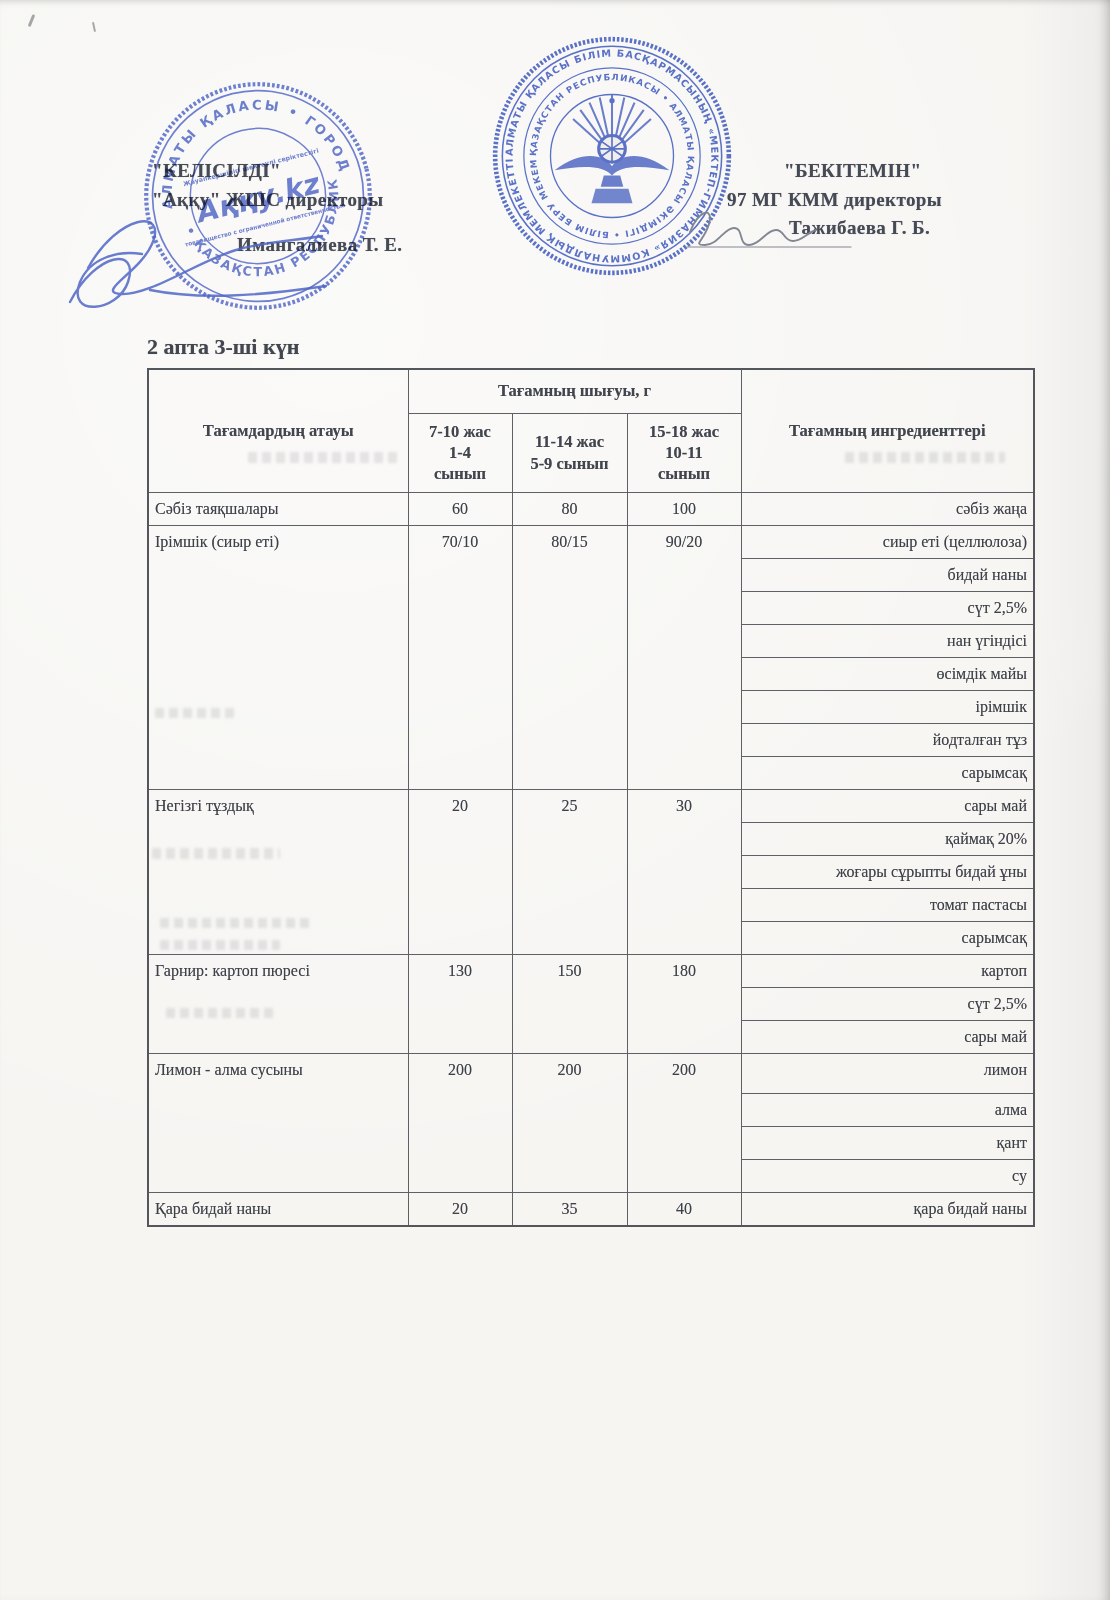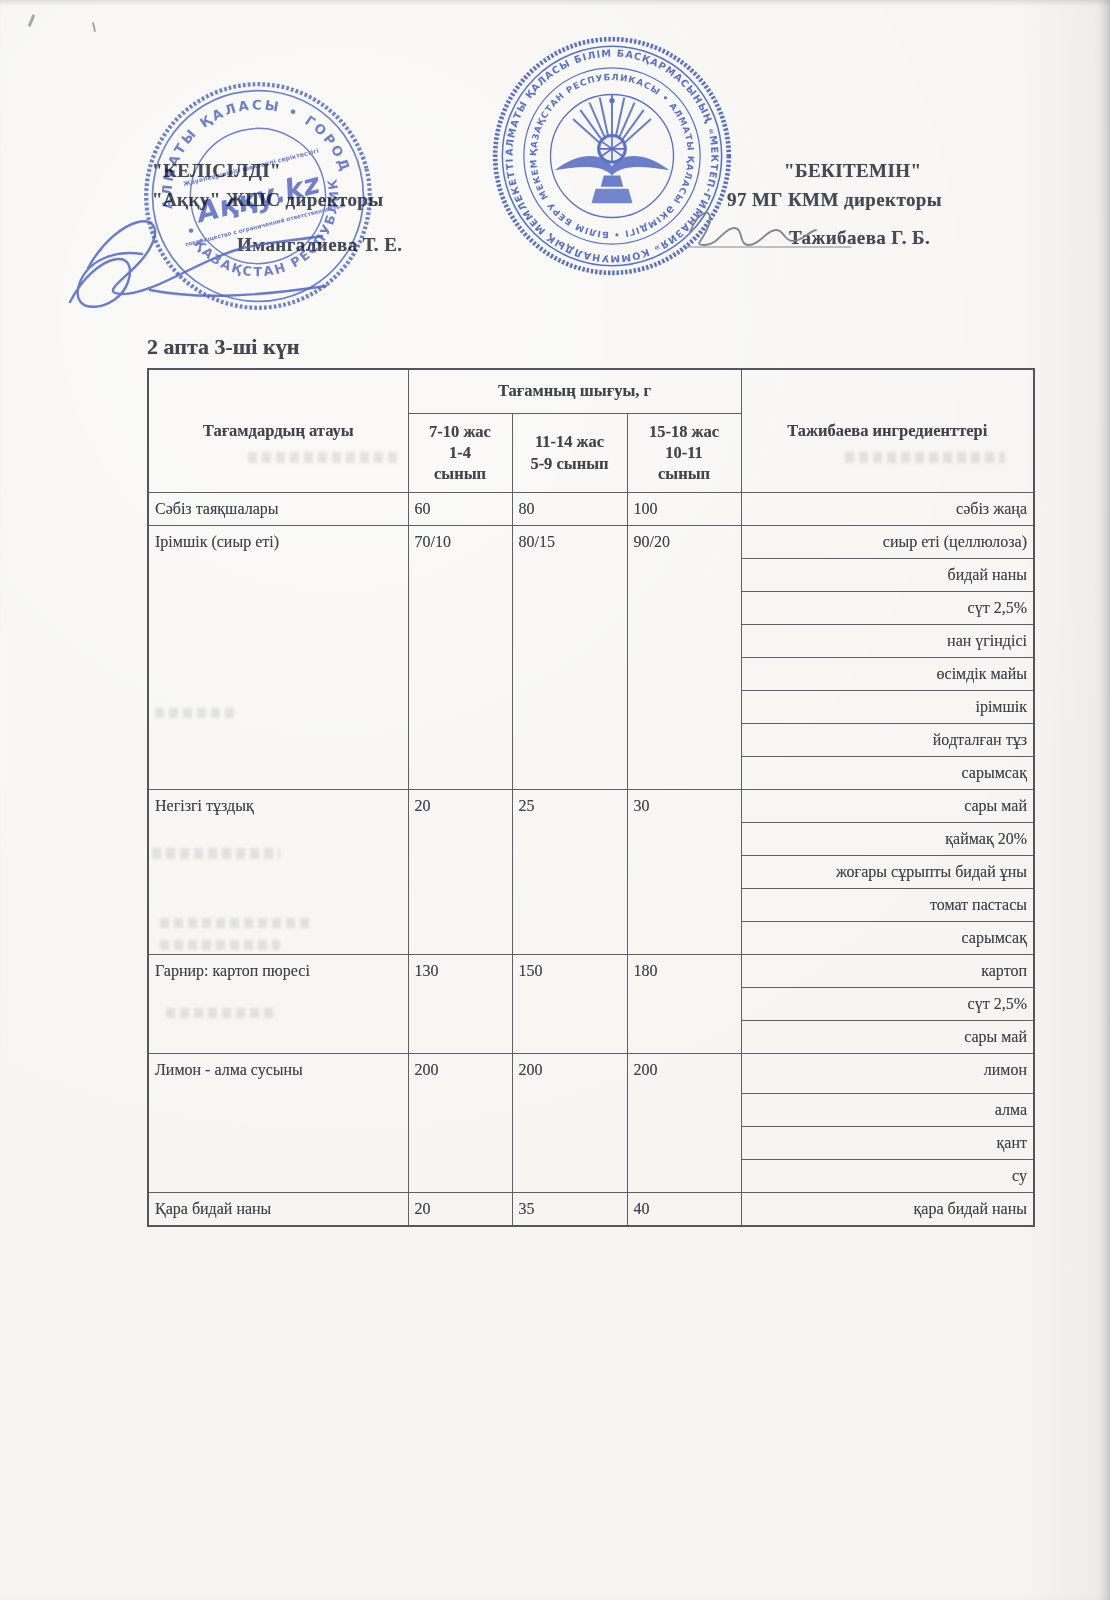--- a/index.html
+++ b/index.html
@@ -15,41 +15,41 @@
   .page::after{content:""; position:absolute; inset:0; pointer-events:none;
     box-shadow:inset 0 6px 10px -8px rgba(90,90,88,.45), inset -10px 0 14px -10px rgba(90,90,88,.4);}
   
   .appr{position:absolute; font-weight:bold; font-size:19px; letter-spacing:.4px;
     color:#464a55; text-shadow:0 0 .7px rgba(70,74,85,.55); white-space:nowrap;}
   .appr-left-title{left:152px; top:160px;}
   .appr-left-role{left:152px; top:189px;}
   .appr-left-name{left:237px; top:234px;}
   .appr-right-title{left:784px; top:160px;}
   .appr-right-role{left:727px; top:189px;}
-  .appr-right-name{left:789px; top:227px;}
+  .appr-right-name{left:789px; top:217px;}
   .day-title{position:absolute; left:147px; top:334px; font-size:22px; font-weight:bold;
     color:#42464f; text-shadow:0 0 .7px rgba(66,70,79,.5);}
   
   .stamp{position:absolute; mix-blend-mode:multiply; pointer-events:none;}
   .stamp-left{left:142px; top:80px; width:232px; height:232px; opacity:.82; transform:rotate(-14deg);}
   .stamp-center{left:489px; top:33px; width:246px; height:246px; opacity:.88;}
   .sig-layer{position:absolute; left:0; top:0; width:1110px; height:1600px; pointer-events:none;}
   
   .doc-table{position:absolute; left:147px; top:368px; width:886px;
     border-collapse:collapse; table-layout:fixed;
     font-size:16px; color:#3d4149;}
   .doc-table th,.doc-table td{border:1.4px solid #5d6065; padding:7px 6px;
     text-shadow:0 0 .6px rgba(61,65,73,.45); overflow:hidden;}
   .doc-table{border:2px solid #53565b;}
   .doc-table th{font-size:16.5px; font-weight:bold; text-align:center; color:#41454e;}
   .h1{height:44px;} .h2{height:72px;}
   .th-age{font-size:15.5px; white-space:pre-line; line-height:1.3; font-weight:bold;}
   .doc-table tbody tr{height:30px;}
   .td-dish{text-align:left; vertical-align:top; padding:4px 6px 0 8px;}
-  .td-num{vertical-align:top; padding-top:4px;}
+  .td-num{text-align:center; vertical-align:top; padding-top:4px;}
   .td-ing{text-align:right; vertical-align:top; padding:3px 6px 0 10px;}
   
   .smudge{position:absolute; border-radius:2px; filter:blur(1.6px); pointer-events:none;
     background:repeating-linear-gradient(90deg, rgba(112,114,122,.16) 0 9px, transparent 9px 14px);}
   .sm1{left:248px; top:452px; width:150px; height:11px;}
   .sm2{left:845px; top:452px; width:160px; height:11px;}
   .sm3{left:155px; top:708px; width:84px; height:10px;}
   .sm4{left:152px; top:848px; width:128px; height:11px;}
   .sm5{left:160px; top:918px; width:150px; height:10px;}
   .sm6{left:160px; top:940px; width:120px; height:10px;}
@@ -140,21 +140,21 @@
       <col style="width:260px">
         <col style="width:104px">
         <col style="width:115px">
         <col style="width:114px">
         <col style="width:293px">
     </colgroup>
     <thead>
       <tr class="h1">
         <th rowspan="2">Тағамдардың атауы</th>
         <th colspan="3">Тағамның шығуы, г</th>
-        <th rowspan="2">Тажибаева ингредиенттері</th>
+        <th rowspan="2">Тағамның ингредиенттері</th>
       </tr>
       <tr class="h2">
         <th class="th-age">7-10 жас
 1-4
 сынып</th>
         <th class="th-age">11-14 жас
 5-9 сынып</th>
         <th class="th-age">15-18 жас
 10-11
 сынып</th>

